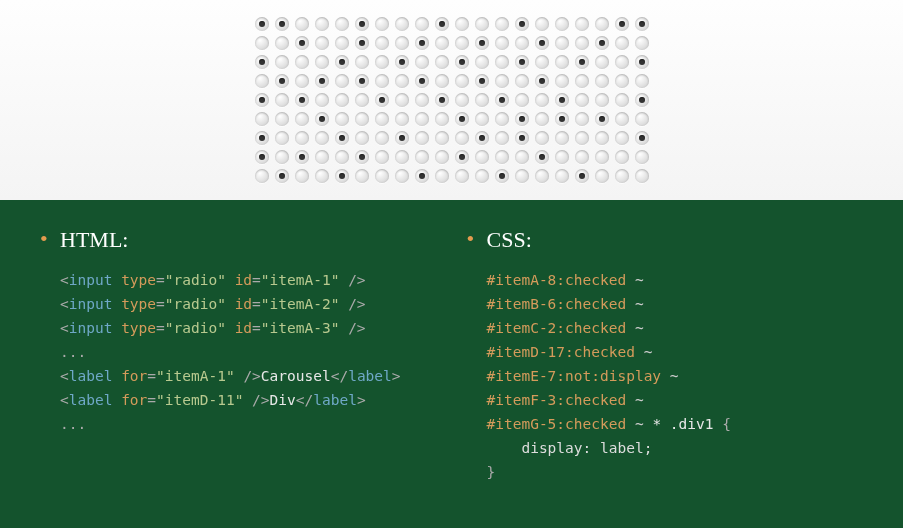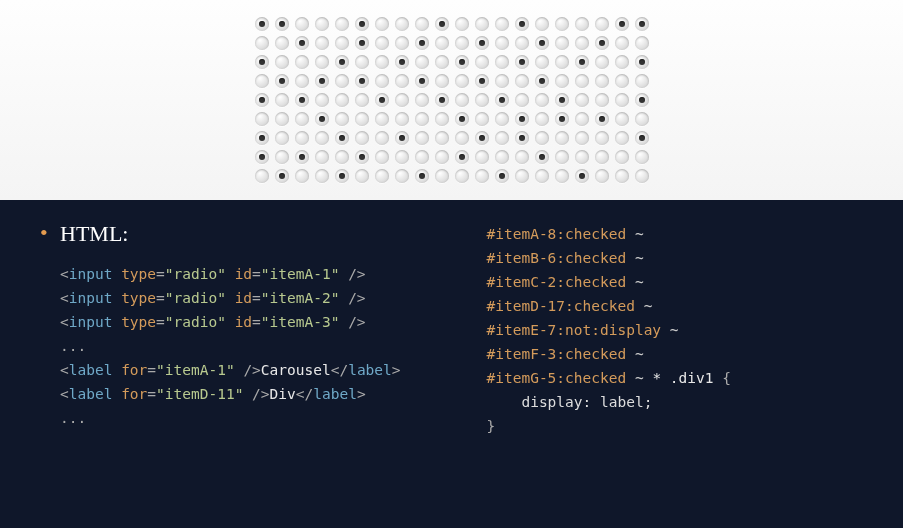--- a/index.html
+++ b/index.html
@@ -1,20 +1,20 @@
 <!DOCTYPE html>
 <html><head>
 <meta charset="utf-8">
 <style>
   html,body{margin:0;padding:0;width:903px;height:528px;font-family:Georgia,'Times New Roman',serif;background:#fff;overflow:hidden}
   .top{height:200px;background:linear-gradient(#fefefe,#f4f4f4);display:flex;align-items:center;justify-content:center}
   .radio-grid{display:grid;grid-template-columns:repeat(20,20px);grid-template-rows:repeat(9,19px);gap:0}
   .radio-dot{width:14px;height:14px;border-radius:50%;background:radial-gradient(circle at 35% 30%,#fff,#e0e0e0 60%,#c0c0c0);box-shadow:inset 0 1px 2px rgba(0,0,0,.25),0 1px 0 rgba(255,255,255,.7);display:flex;align-items:center;justify-content:center;margin:auto}
   .radio-dot.on::after{content:"";width:6px;height:6px;border-radius:50%;background:#333;box-shadow:inset 0 1px 1px rgba(0,0,0,.5)}
-  .bottom{height:328px;background:#0f172a;color:#ddd;display:flex;padding:22px 40px 0 40px;box-sizing:border-box;font-family:Menlo,Consolas,monospace;font-size:14.5px;line-height:24px}
+  .bottom{height:328px;background:#14532d;color:#ddd;display:flex;padding:28px 40px 0 40px;box-sizing:border-box;font-family:Menlo,Consolas,monospace;font-size:14.5px;line-height:24px}
   .col{flex:1;min-width:0}
   .col + .col{margin-left:30px}
   .heading{font-family:Georgia,serif;font-size:22px;color:#fff;margin-bottom:16px;position:relative;padding-left:20px}
   .heading::before{content:"•";position:absolute;left:0;top:0;color:#e39b4f;font-size:22px;line-height:1}
   pre{margin:0;padding-left:20px;white-space:pre;font-family:Menlo,Consolas,monospace}
   .tag{color:#6fa8c7}
   .attr{color:#d49b5b}
   .val{color:#b8c98f}
   .txt{color:#e8e8e8}
   .punct{color:#aaa}
@@ -216,20 +216,21 @@
     <div class="heading">HTML:</div>
     <pre id="html-code"><span class="punct">&lt;</span><span class="tag">input</span> <span class="attr">type</span><span class="punct">=</span><span class="val">"radio"</span> <span class="attr">id</span><span class="punct">=</span><span class="val">"itemA-1"</span> <span class="punct">/&gt;</span>
 <span class="punct">&lt;</span><span class="tag">input</span> <span class="attr">type</span><span class="punct">=</span><span class="val">"radio"</span> <span class="attr">id</span><span class="punct">=</span><span class="val">"itemA-2"</span> <span class="punct">/&gt;</span>
 <span class="punct">&lt;</span><span class="tag">input</span> <span class="attr">type</span><span class="punct">=</span><span class="val">"radio"</span> <span class="attr">id</span><span class="punct">=</span><span class="val">"itemA-3"</span> <span class="punct">/&gt;</span>
 <span class="punct">...</span>
 <span class="punct">&lt;</span><span class="tag">label</span> <span class="attr">for</span><span class="punct">=</span><span class="val">"itemA-1"</span> <span class="punct">/&gt;</span><span class="txt">Carousel</span><span class="punct">&lt;/</span><span class="tag">label</span><span class="punct">&gt;</span>
 <span class="punct">&lt;</span><span class="tag">label</span> <span class="attr">for</span><span class="punct">=</span><span class="val">"itemD-11"</span> <span class="punct">/&gt;</span><span class="txt">Div</span><span class="punct">&lt;/</span><span class="tag">label</span><span class="punct">&gt;</span>
 <span class="punct">...</span></pre>
   </div>
   <div class="col">
+    <div class="heading">CSS:</div>
     <pre id="css-code"><span class="sel">#itemA-8</span><span class="pseudo">:checked</span> <span class="tilde">~</span>
 <span class="sel">#itemB-6</span><span class="pseudo">:checked</span> <span class="tilde">~</span>
 <span class="sel">#itemC-2</span><span class="pseudo">:checked</span> <span class="tilde">~</span>
 <span class="sel">#itemD-17</span><span class="pseudo">:checked</span> <span class="tilde">~</span>
 <span class="sel">#itemE-7</span><span class="pseudo">:not:display</span> <span class="tilde">~</span>
 <span class="sel">#itemF-3</span><span class="pseudo">:checked</span> <span class="tilde">~</span>
 <span class="sel">#itemG-5</span><span class="pseudo">:checked</span> <span class="tilde">~</span><span class="txt"> * .div1 </span><span class="punct">{</span>
 <span class="prop">    display: label;</span>
 <span class="punct">}</span></pre>
   </div>

